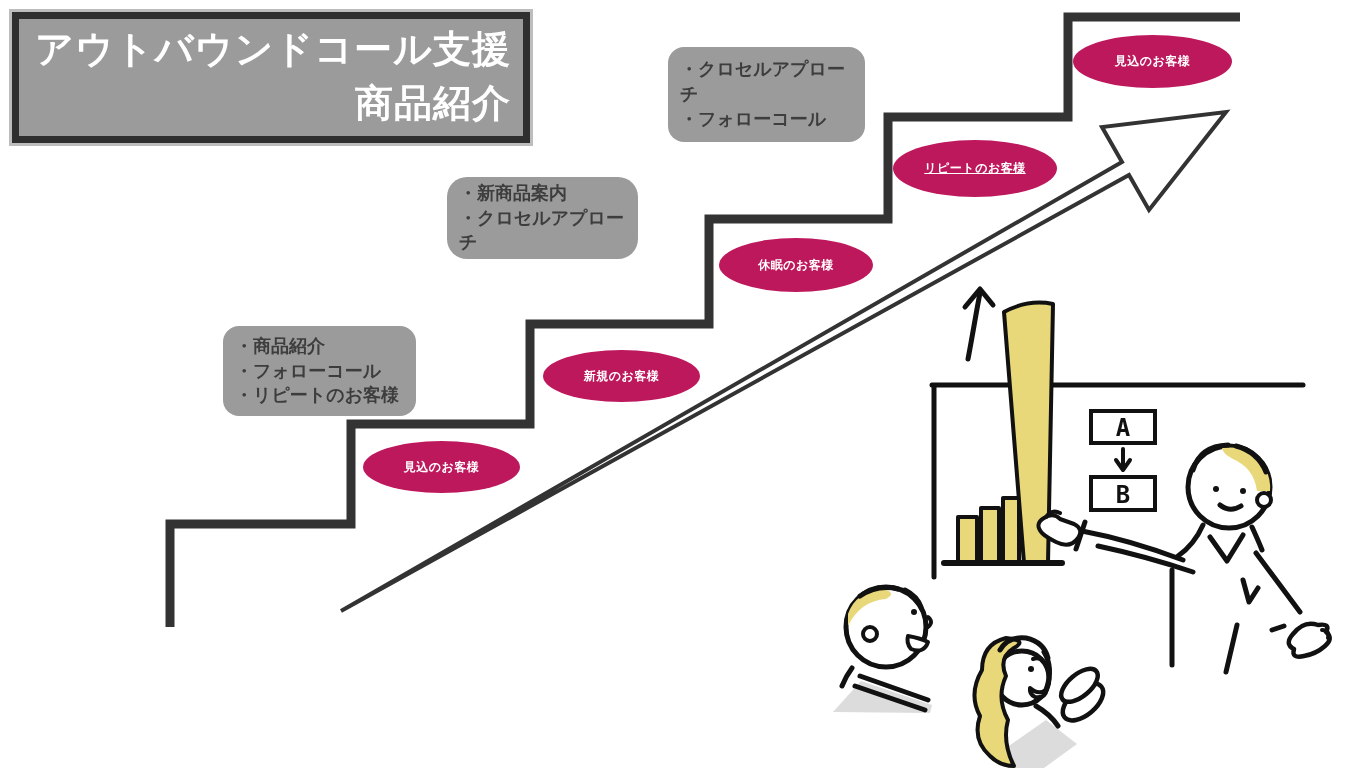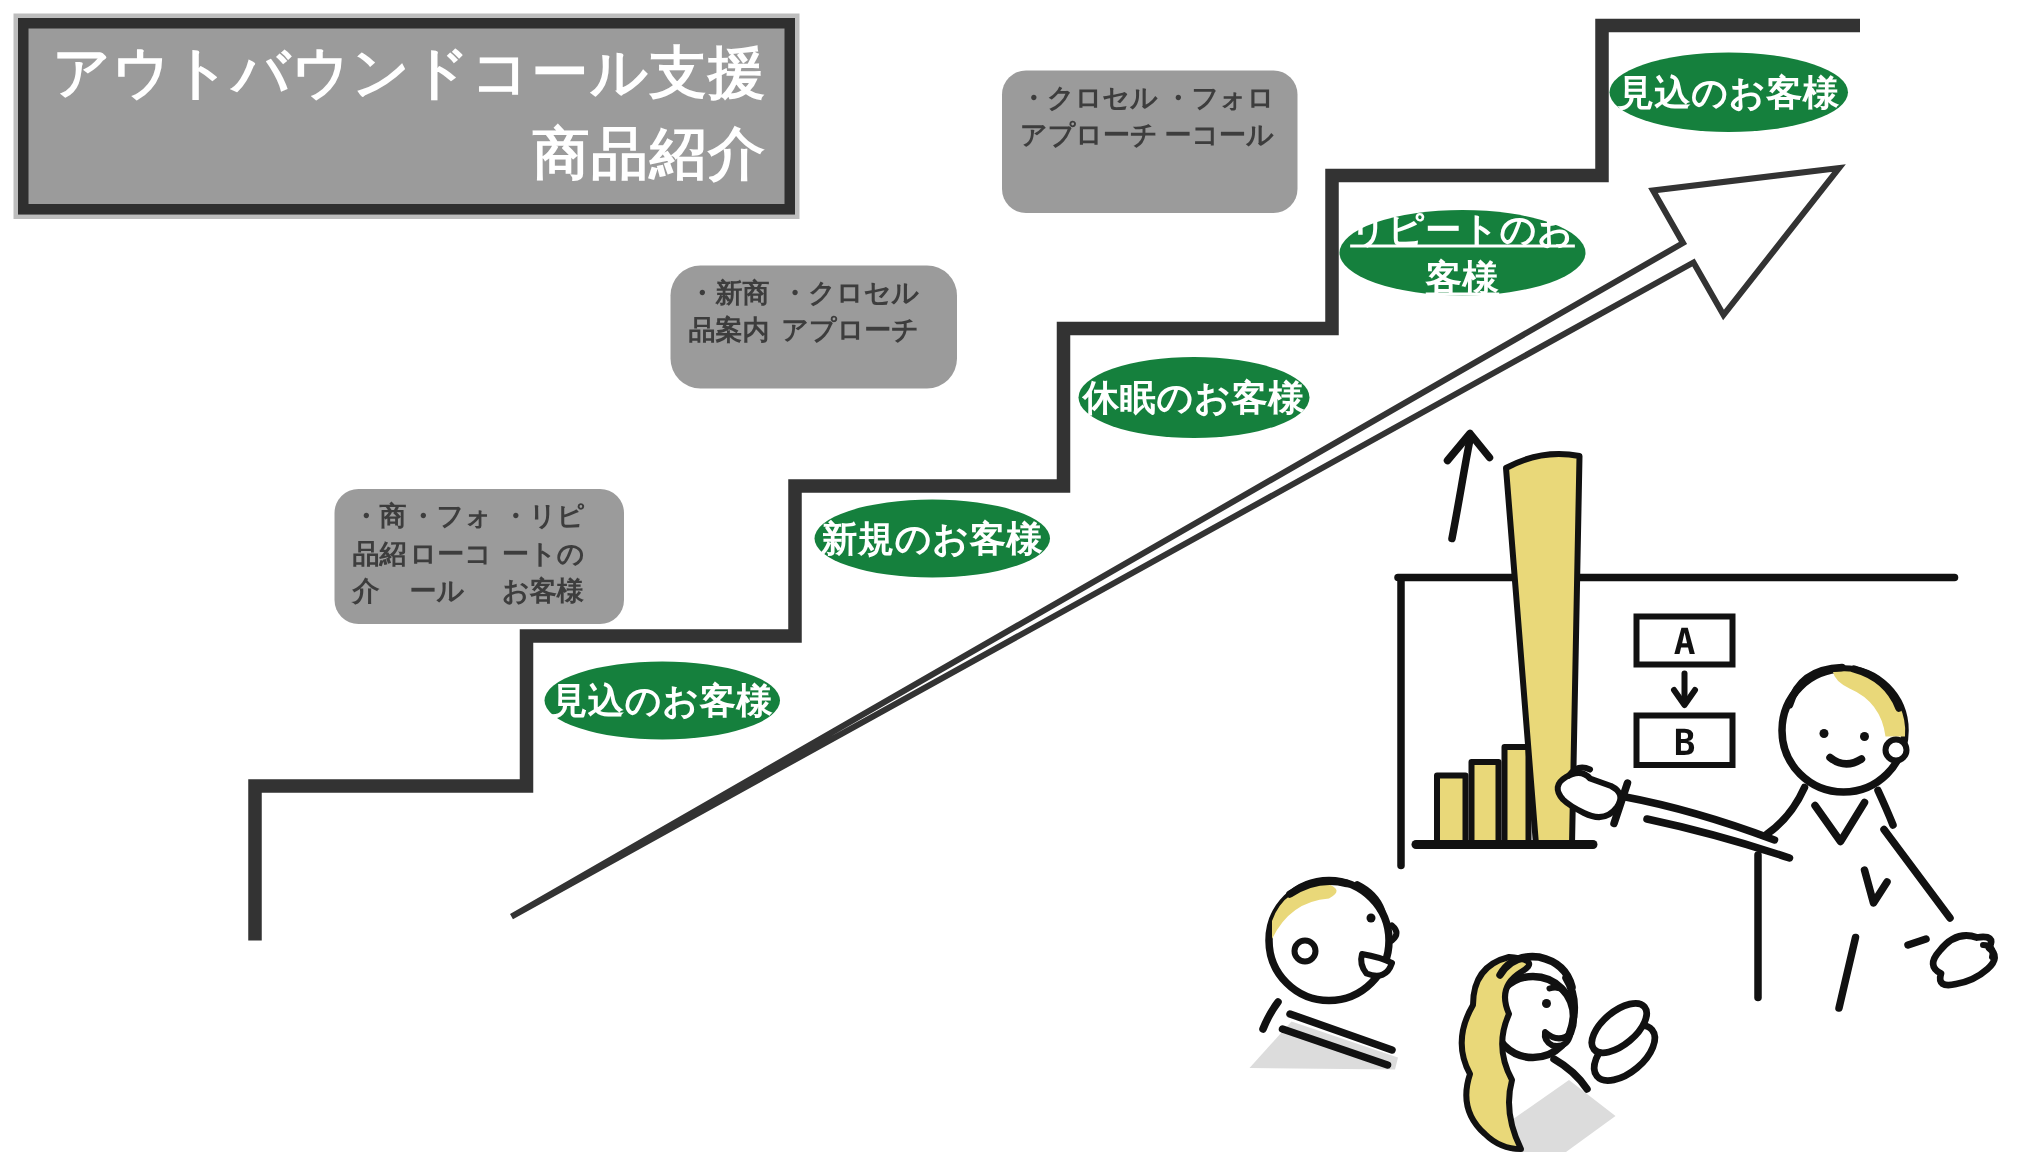--- a/index.html
+++ b/index.html
@@ -12,35 +12,35 @@
   .title-box{
     position:absolute;left:12px;top:12px;width:518px;height:131px;box-sizing:border-box;
     background:#9b9b9b;border:7px solid #2f2f2f;box-shadow:0 0 0 3px #bdbdbd;
     color:#ffffff;font-weight:bold;font-size:38px;line-height:1.42;
     padding:4px 12px;letter-spacing:1px;z-index:3;text-align:right;
   }
   
   .callout{
     position:absolute;background:#9b9b9b;border-radius:16px;color:#3d3d3d;
     font-weight:bold;font-size:18px;line-height:1.38;
-    display:flex;flex-direction:row;justify-content:center;
+    display:flex;flex-direction:column;justify-content:center;
     padding:6px 12px;box-sizing:border-box;z-index:3;
   }
   .callout-1{left:223px;top:304px;width:193px;height:90px;margin-top:22px;}
   .callout-2{left:447px;top:177px;width:191px;height:82px;border-radius:20px;}
   .callout-3{left:668px;top:47px;width:197px;height:95px;}
   
   .stage{
-    position:absolute;background:#15803d;border-radius:50%;color:#ffffff;
-    font-weight:bold;font-size:24px;letter-spacing:.5px;
+    position:absolute;background:#be185d;border-radius:50%;color:#ffffff;
+    font-weight:bold;font-size:12px;letter-spacing:.5px;
     display:flex;align-items:center;justify-content:center;text-align:center;z-index:3;
   }
   .stage-1{left:180px;top:542px;width:152px;height:54px;}
   .stage-2{left:363px;top:441px;width:157px;height:52px;}
-  .stage-3{left:543px;top:333px;width:157px;height:52px;}
+  .stage-3{left:543px;top:350px;width:157px;height:52px;}
   .stage-4{left:719px;top:238px;width:154px;height:54px;justify-content:center;}
   .stage-5{left:893px;top:140px;width:164px;height:57px;text-decoration:underline;}
   .stage-6{left:1073px;top:35px;width:159px;height:53px;}
   .sign-letter{
     font-family:"DejaVu Sans Mono","Liberation Mono",monospace;
     font-size:24px;font-weight:bold;fill:#111;text-anchor:middle;
   }
 </style>
 </head>
 <body>

